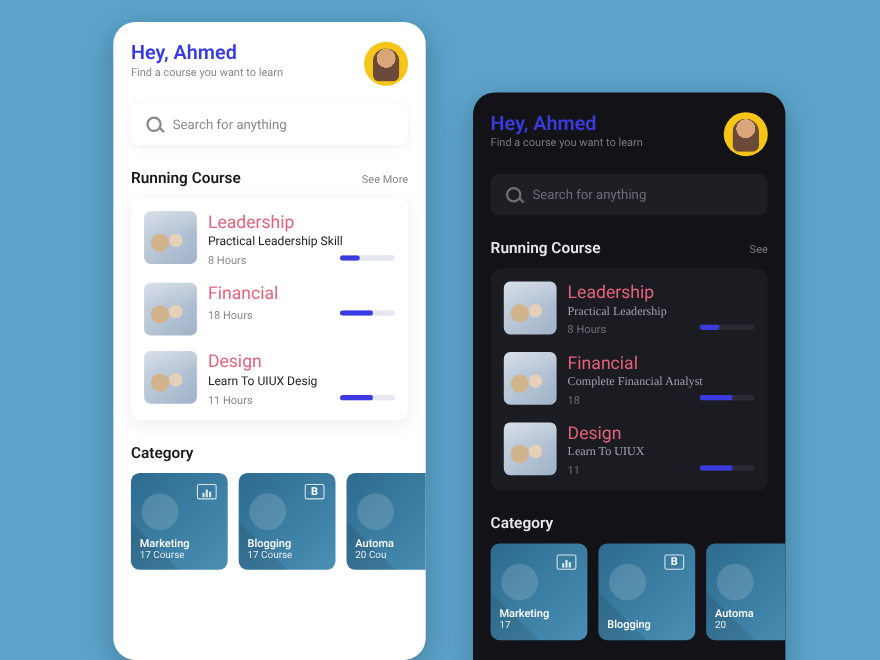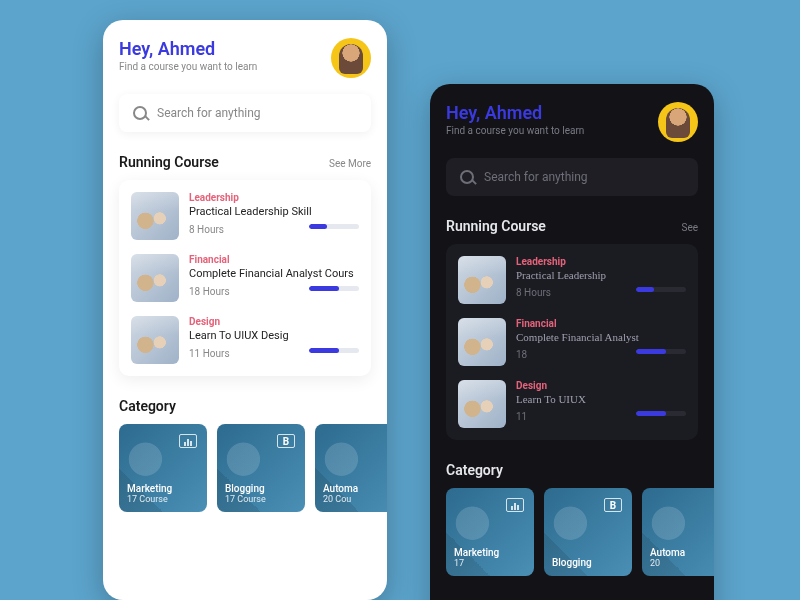--- a/index.html
+++ b/index.html
@@ -81,21 +81,21 @@
     background: linear-gradient(135deg,#cfd8e3,#9fb2c8);
     position: relative; overflow: hidden;
   }
   .thumb::before {
     content:""; position:absolute; inset:0;
     background: linear-gradient( to bottom, rgba(255,255,255,.2), transparent 40%),
                 radial-gradient(circle at 30% 60%, #d2b48c 18%, transparent 19%),
                 radial-gradient(circle at 60% 55%, #e6d0b8 15%, transparent 16%);
   }
   .cinfo { flex: 1; min-width: 0; }
-  .tag { font-size: 10px; font-weight: 700; color: #e4637a; }
+  .tag { font-size: 16px; font-weight: 400; color: #e4637a; }
   .ctitle { font-size: 11px; color: #222; margin-top: 2px; white-space: nowrap; overflow: hidden; text-overflow: clip; }
   .dark .ctitle { color: #9ea0ae; font-family: Liberation Serif, serif; }
   .meta { display: flex; justify-content: space-between; align-items: flex-start; margin-top: 6px; }
   .hours { font-size: 10px; color: #888; }
   .dark .hours { color: #6e6e78; }
   .prog { width: 50px; height: 5px; background: #e6e8f0; border-radius: 4px; overflow: hidden; }
   .dark .prog { background: #2a2a33; }
   .prog > div { height: 100%; background: #3a3ae0; border-radius: 4px; }
   .cats { display: flex; gap: 10px; margin-top: 10px; }
   .cat {
@@ -154,21 +154,20 @@
             <span class="prog">
                 <div style="width:35%"></div>
               </span>
           </div>
         </div>
       </div>
       <div class="course">
         <div class="thumb"></div>
         <div class="cinfo">
           <div class="tag">Financial</div>
-          <div class="ctitle">Complete Financial Analyst Cours</div>
           <div class="meta">
             <span class="hours">18 Hours</span>
             <span class="prog">
                 <div style="width:60%"></div>
               </span>
           </div>
         </div>
       </div>
       <div class="course">
         <div class="thumb"></div>

